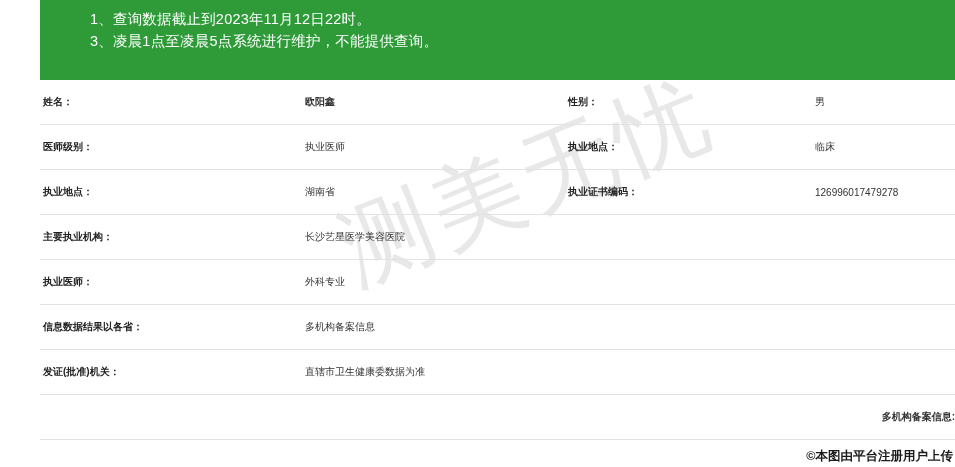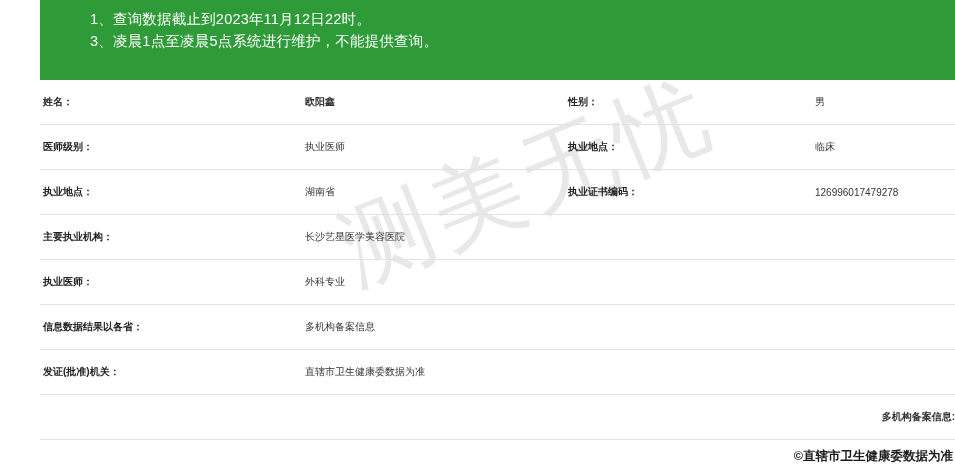--- a/index.html
+++ b/index.html
@@ -176,15 +176,15 @@
       <tr class="row-tall">
         <td class="full-center" colspan="4">多机构备案信息:</td>
       </tr>
       <tr class="row-blank">
         <td colspan="4">&nbsp;</td>
       </tr>
 
     </tbody>
   </table>
 
-  <div class="credit">©直辖市卫生健康委数据为准</div>
+  <div class="credit">©本图由平台注册用户上传</div>
 
 </div>
 
 </body></html>

